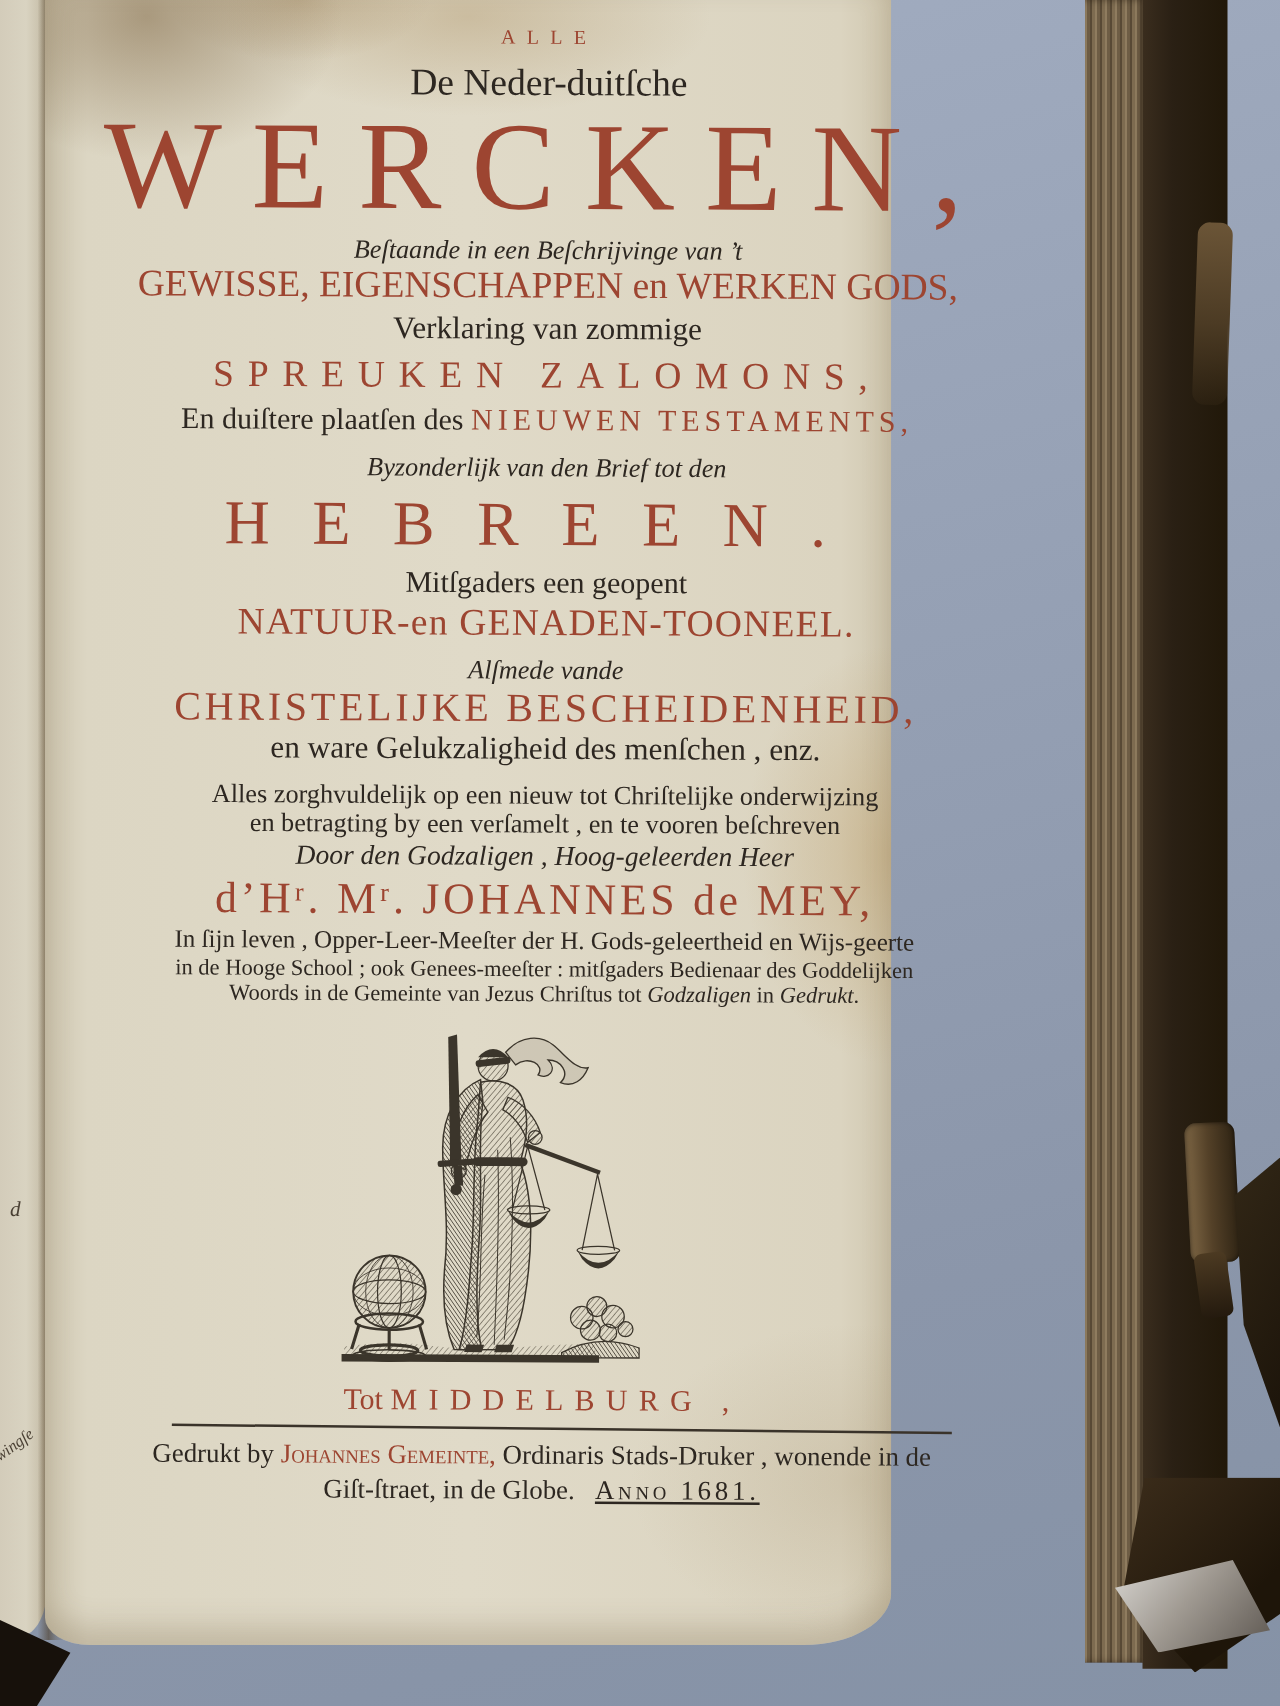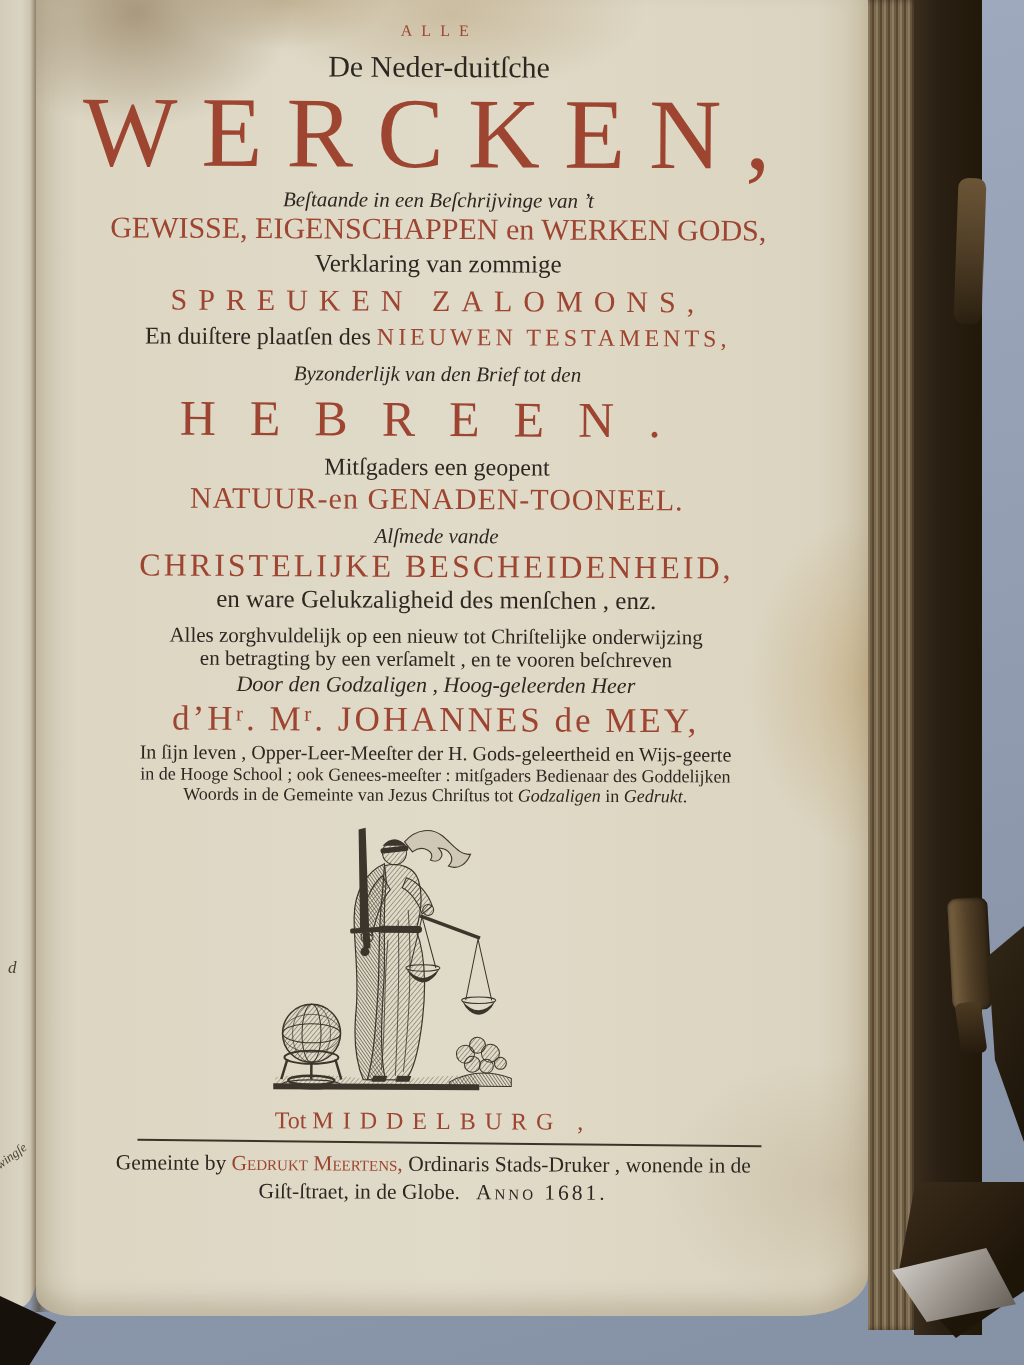--- a/index.html
+++ b/index.html
@@ -9,21 +9,21 @@
   
   .facing-page{position:absolute;left:0;top:0;width:38px;height:1308px;
     background:linear-gradient(90deg,#d3ccba 0%,#d9d3c1 55%,#c9c1ac 85%,#b3a88f 100%);
     border-bottom-right-radius:20px 40px;}
   .gutter{position:absolute;left:30px;top:0;width:22px;height:1312px;
     background:linear-gradient(90deg,rgba(70,52,28,0) 0%,rgba(70,52,28,.55) 40%,rgba(70,52,28,.25) 65%,rgba(70,52,28,0) 100%);}
   .marginalia{position:absolute;color:#4a4034;font-style:italic;}
   .marginalia.top{left:8px;top:958px;font-size:17px;}
   .marginalia.bottom{left:-6px;top:1148px;font-size:13px;transform:rotate(-36deg);}
   
-  .main-page{position:absolute;left:36px;top:0;width:832px;height:1316px;
+  .main-page{position:absolute;left:36px;top:0;width:677px;height:1316px;
     background:
       radial-gradient(ellipse 230px 170px at 12% 1%, rgba(118,92,56,.50), rgba(118,92,56,0) 68%),
       radial-gradient(ellipse 150px 70px at 30% 0%, rgba(150,120,75,.35), rgba(150,120,75,0) 70%),
       radial-gradient(ellipse 270px 110px at 50% 1%, rgba(168,140,94,.38), rgba(168,140,94,0) 72%),
       radial-gradient(ellipse 170px 240px at 100% 52%, rgba(188,158,106,.48), rgba(188,158,106,0) 70%),
       radial-gradient(ellipse 260px 180px at 96% 90%, rgba(160,138,100,.22), rgba(160,138,100,0) 70%),
       linear-gradient(90deg,#cdc5af 0%,#dcd6c3 5%,#e0dac8 50%,#dbd4c0 94%,#cfc6ae 100%);
     border-bottom-left-radius:36px 22px;border-bottom-right-radius:70px 42px;
     box-shadow:inset 0 -14px 22px rgba(110,92,60,.25);}
   .content{position:absolute;left:0;top:0;width:800px;height:100%;transform:rotate(.3deg);}
@@ -52,21 +52,21 @@
   .l-alles2{top:647px;font-size:21px;}
   .l-door{top:672px;font-size:22px;}
   .l-mey{top:700px;font-size:35px;letter-spacing:3px;}
   .l-bio1{top:742px;font-size:20px;}
   .l-bio2{top:765px;font-size:18px;}
   .l-bio3{top:785px;font-size:18px;}
   .l-tot{top:1108px;font-size:24px;}
   .l-tot .caps{letter-spacing:9px;}
   .l-imprint1{top:1152px;font-size:21.5px;}
   .l-imprint2{top:1180px;font-size:21.5px;}
-  .l-imprint2 .anno{letter-spacing:3px;}
+  .l-imprint2 .anno{letter-spacing:3px;text-decoration:underline;}
   .rule{position:absolute;top:1142px;left:104px;width:624px;height:2px;background:#3a332a;transform:rotate(.3deg);}
   .engraving{position:absolute;top:820px;left:50%;transform:translateX(calc(-50% - 42px));}
   
   .fore-edge{position:absolute;left:868px;top:0;width:50px;height:1330px;
     background:repeating-linear-gradient(90deg,#8f7c5f 0 2px,#6e5d45 2px 4px,#584935 4px 6px,#7d6b50 6px 8px);
     box-shadow:inset -4px 0 6px rgba(30,20,10,.5);}
   .cover-edge{position:absolute;left:914px;top:0;width:68px;height:1335px;
     background:linear-gradient(90deg,#3a2d1e 0%,#2a2014 35%,#211809 100%);}
   .catch-plate{position:absolute;left:956px;top:178px;width:28px;height:146px;border-radius:10px;
     background:linear-gradient(180deg,#6b5537 0%,#4c3b24 55%,#35281660 100%);transform:rotate(2deg);}
@@ -185,21 +185,21 @@
             <circle cx="208" cy="225" r="8"></circle>
             <circle cx="221" cy="233" r="9"></circle>
           <circle cx="203" cy="244" r="8"></circle>
             <circle cx="217" cy="246" r="7"></circle>
             <circle cx="231" cy="243" r="6"></circle>
         </g>
       </svg>
 
       <div class="line red l-tot"><span>Tot </span><span class="caps">MIDDELBURG ,</span></div>
       <div class="rule"></div>
-      <div class="line l-imprint1"><span>Gemeinte by </span><span class="red sc">Gedrukt Meertens,</span><span> Ordinaris Stads-Druker , wonende in de</span></div>
+      <div class="line l-imprint1"><span>Gedrukt by </span><span class="red sc">Johannes Gemeinte,</span><span> Ordinaris Stads-Druker , wonende in de</span></div>
       <div class="line l-imprint2"><span>Giſt-ſtraet, in de Globe.  </span><span class="sc anno">Anno 1681.</span></div>
 
     </div>
   </div>
 
   <div class="fore-edge"></div>
   <div class="cover-edge"></div>
   <div class="catch-plate"></div>
   <div class="clasp"></div>
   <div class="clasp-hook"></div>

